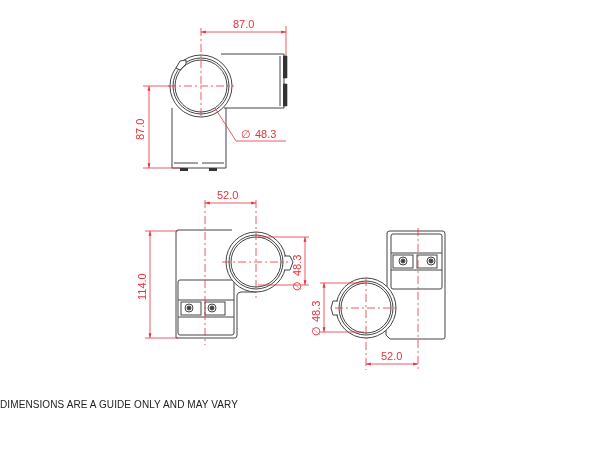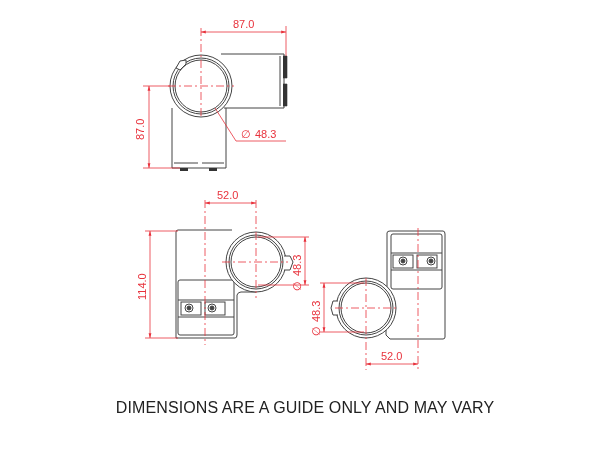--- a/index.html
+++ b/index.html
@@ -1,19 +1,19 @@
 <!DOCTYPE html>
 <html><head>
 <meta charset="utf-8">
 <style>
   html, body { margin: 0; padding: 0; background: #ffffff; }
   body { width: 610px; height: 450px; position: relative; overflow: hidden; font-family: "Liberation Sans", sans-serif; }
   svg { position: absolute; left: 0; top: 0; }
   .dim-text { font-family: "Liberation Sans", sans-serif; font-size: 11px; fill: #e8323c; }
-  .footer { position: absolute; left: 0; width: 610px; top: 399px; text-align: center; font-size: 16px; color: #222; letter-spacing: 0.1px; font-family: "Liberation Sans", sans-serif; }
+  .footer { position: absolute; left: 0; width: 610px; top: 399px; text-align: left; font-size: 10px; color: #222; letter-spacing: 0.1px; font-family: "Liberation Sans", sans-serif; }
 </style>
 </head>
 <body>
 
 <svg width="610" height="450" viewBox="0 0 610 450">
   <defs>
     <marker id="arr" viewBox="0 0 10 10" refX="10" refY="5" markerWidth="6" markerHeight="6" orient="auto-start-reverse">
       <path d="M0,2 L10,5 L0,8 z" fill="#e8323c"></path>
     </marker>
   </defs>

